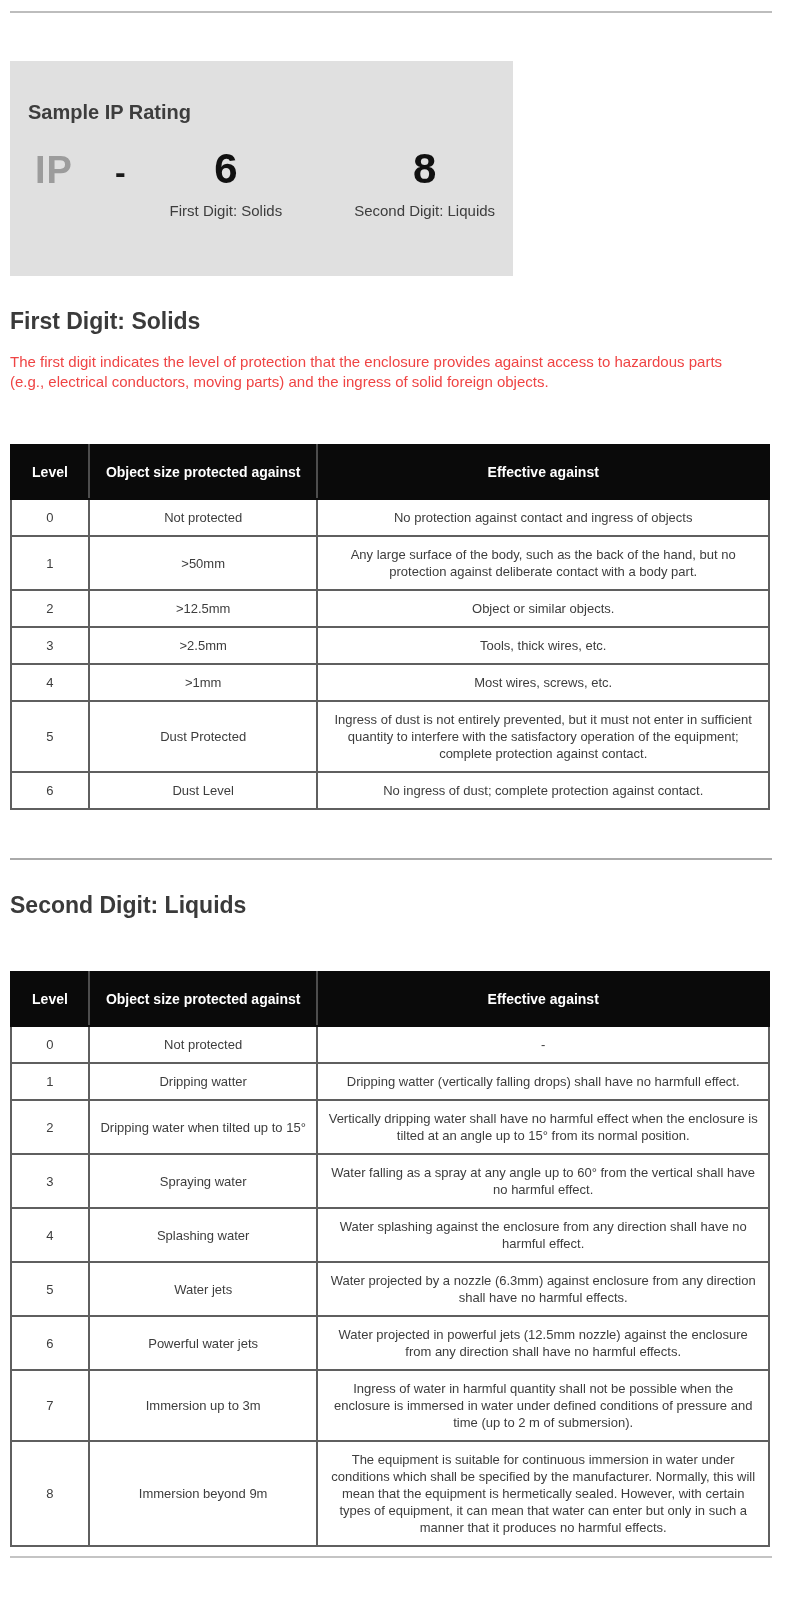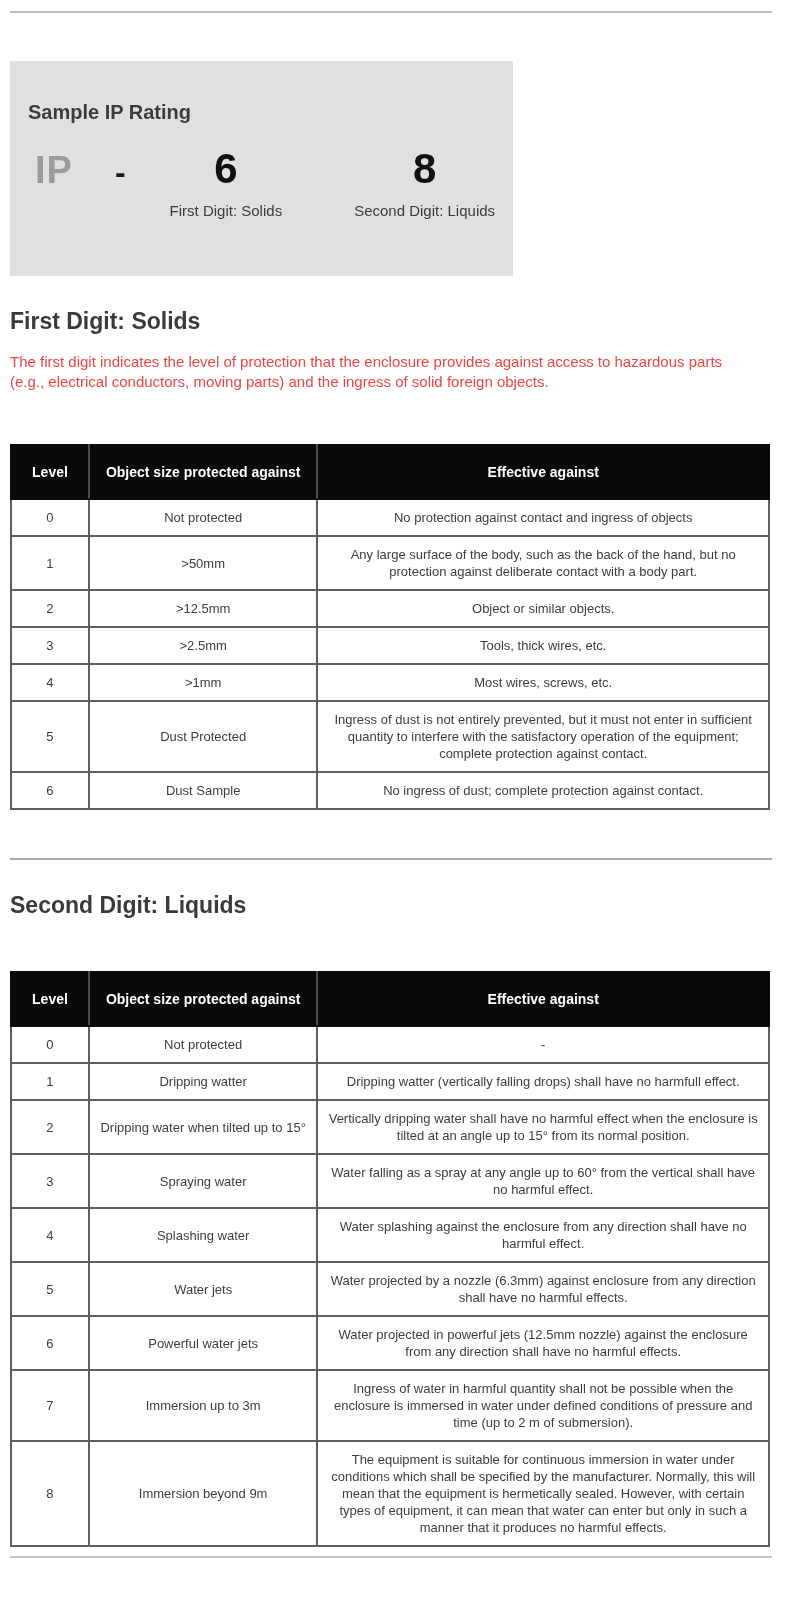--- a/index.html
+++ b/index.html
@@ -185,21 +185,21 @@
             <td>&gt;1mm</td>
             <td>Most wires, screws, etc.</td>
           </tr>
           <tr>
             <td>5</td>
             <td>Dust Protected</td>
             <td>Ingress of dust is not entirely prevented, but it must not enter in sufficient quantity to interfere with the satisfactory operation of the equipment; complete protection against contact.</td>
           </tr>
           <tr>
             <td>6</td>
-            <td>Dust Sample</td>
+            <td>Dust Level</td>
             <td>No ingress of dust; complete protection against contact.</td>
           </tr>
         </tbody>
     </table>
   </section>
 
   <hr class="rule rule-mid">
 
   <section>
     <h2 class="section-heading">Second Digit: Liquids</h2>

